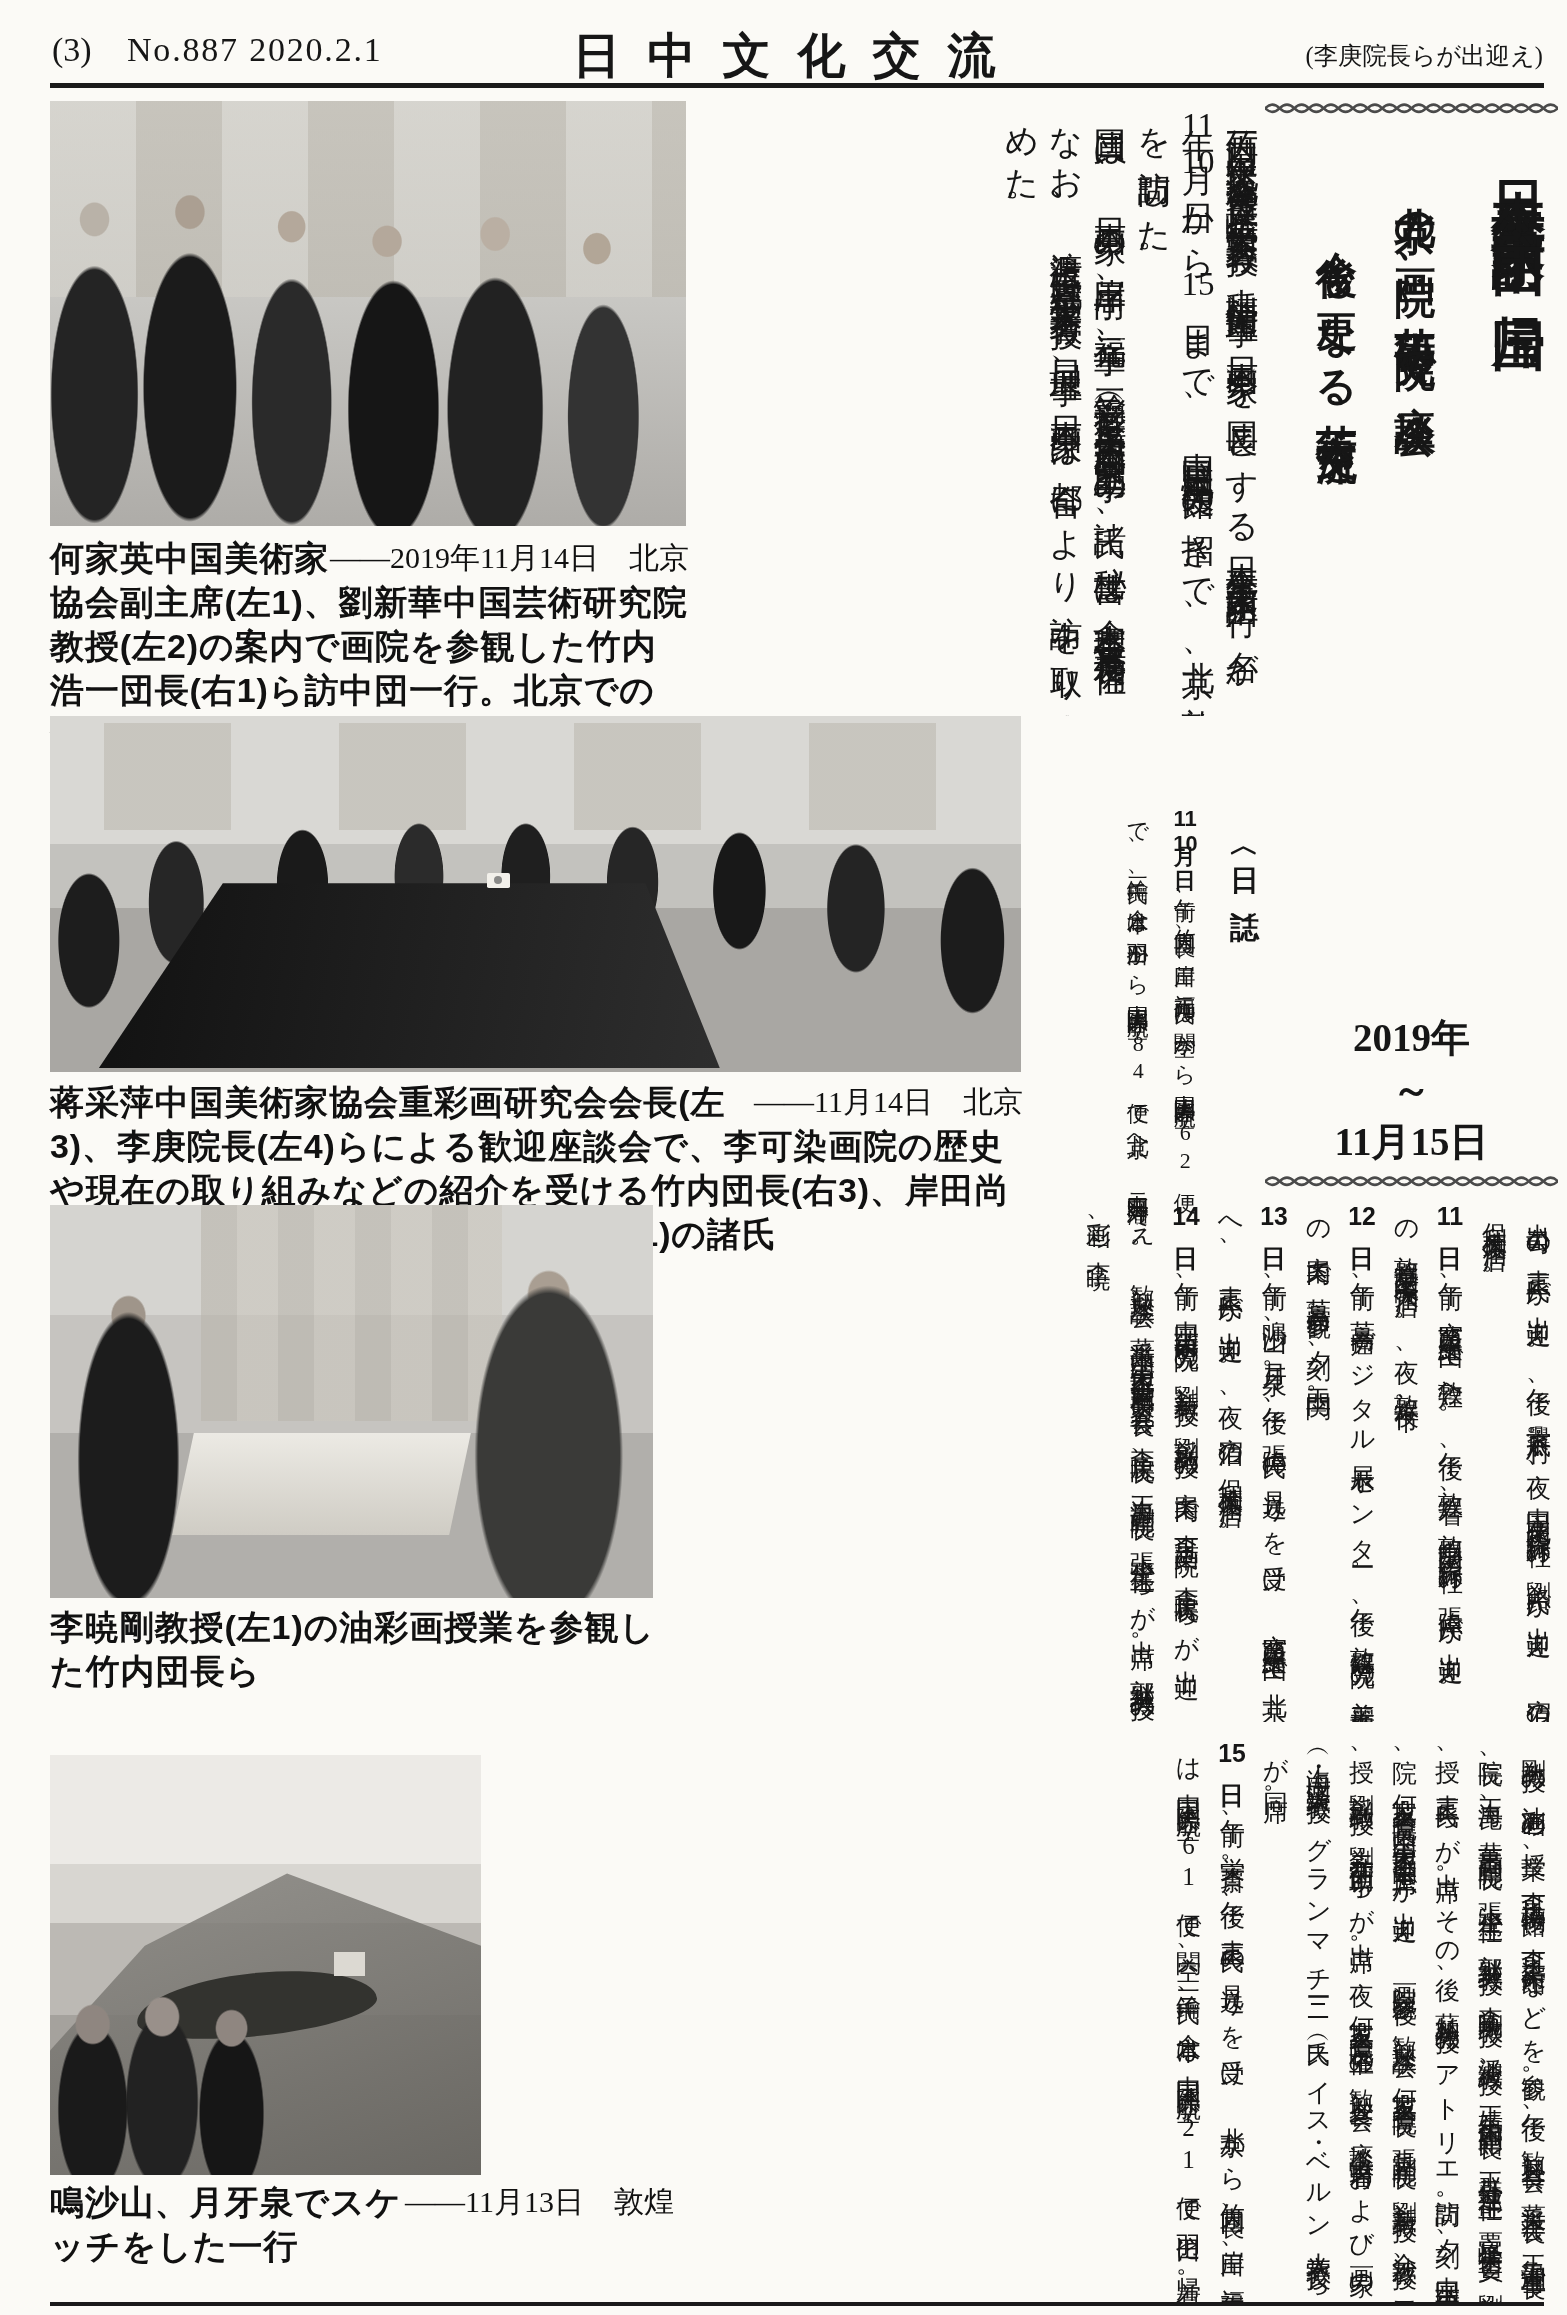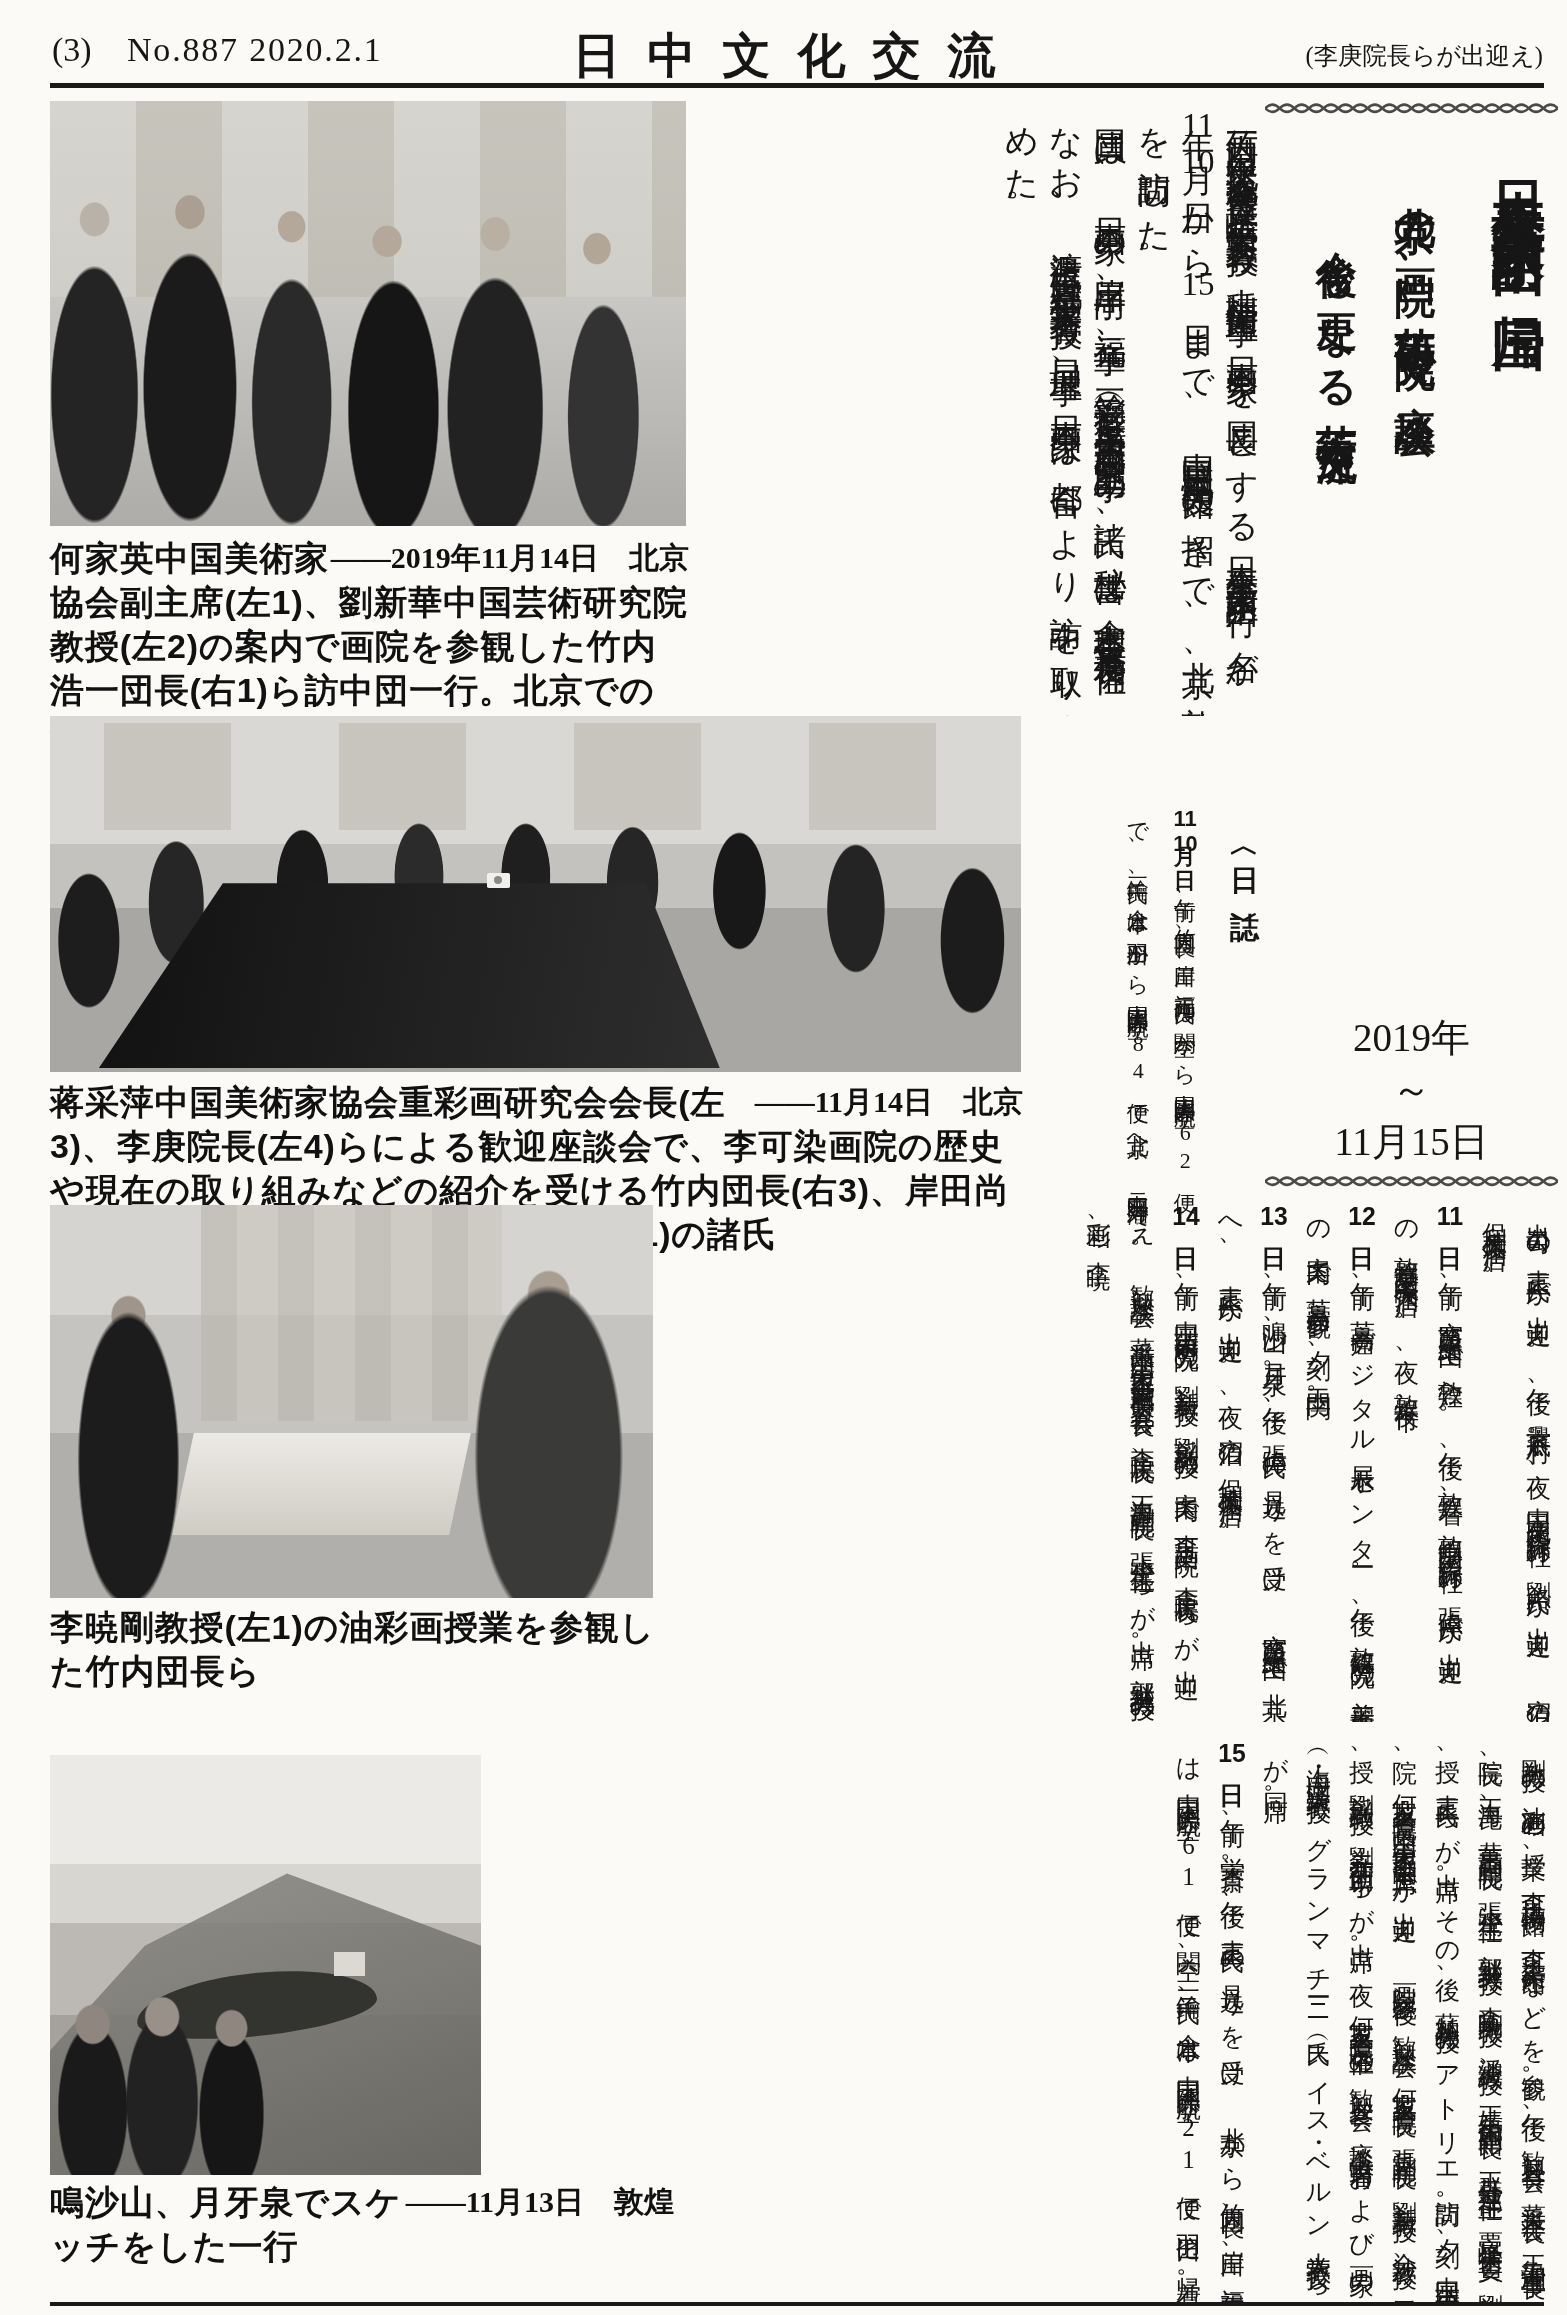--- a/index.html
+++ b/index.html
@@ -48,21 +48,21 @@
   .wave{position:absolute;left:0;width:100%;height:14.5px;}
   .wave-top{top:0;}
   .wave-bottom{bottom:0;}
   .hl-wrap{position:absolute;top:31px;right:3.6px;height:868px;writing-mode:vertical-rl;}
   .hl{font-weight:700;white-space:nowrap;}
   .hl-main{font-size:54px;letter-spacing:7.2px;padding-top:7.2px;margin-left:38px;}
   .hl-sub1{font-size:41px;letter-spacing:5.4px;padding-top:42px;margin-left:23.5px;}
   .hl-sub2{font-size:41px;letter-spacing:5.4px;padding-top:87px;}
   .hl-period{
     position:absolute;left:0;right:0;bottom:20px;
-    text-align:center;font-size:39px;line-height:52px;font-weight:400;
+    text-align:center;font-size:39px;line-height:52px;font-weight:700;
   }
   
   .photo{position:absolute;overflow:hidden;background:#c6c5c1;}
   .photo .shape{position:absolute;}
   .photo1{left:50px;top:101px;width:636px;height:425px;
     background:linear-gradient(180deg,#dcdbd7 0%,#c9c8c4 45%,#aeaca8 100%);}
   .p1-art{top:0;left:0;right:0;height:46%;
     background:repeating-linear-gradient(90deg,#d3d1ca 0 86px,#bcb8ae 86px 172px);
     opacity:.65;}
   .p1-people{left:0;right:0;bottom:0;height:86%;
@@ -131,21 +131,21 @@
       radial-gradient(52px 131px at 68% 68%,#161616 60%,transparent 63%);}
   
   .caption{
     position:absolute;
     font-family:"Liberation Sans","DejaVu Sans",sans-serif;
     font-weight:700;font-size:34px;line-height:44px;letter-spacing:0.9px;
     color:#111;
   }
   .cap-date{
     float:right;font-family:"Liberation Serif","DejaVu Serif",serif;
-    font-weight:700;font-size:30px;letter-spacing:0;
+    font-weight:400;font-size:30px;letter-spacing:0;
   }
   .cap1{left:50px;top:536px;width:639px;height:181px;}
   .cap2{left:50px;top:1080px;width:973px;height:138px;}
   .cap3{left:50px;top:1605px;width:633px;height:94px;}
   .cap4{left:50px;top:2180px;width:624px;height:94px;}
 </style>
 </head>
 <body>
 
 <div class="page">

